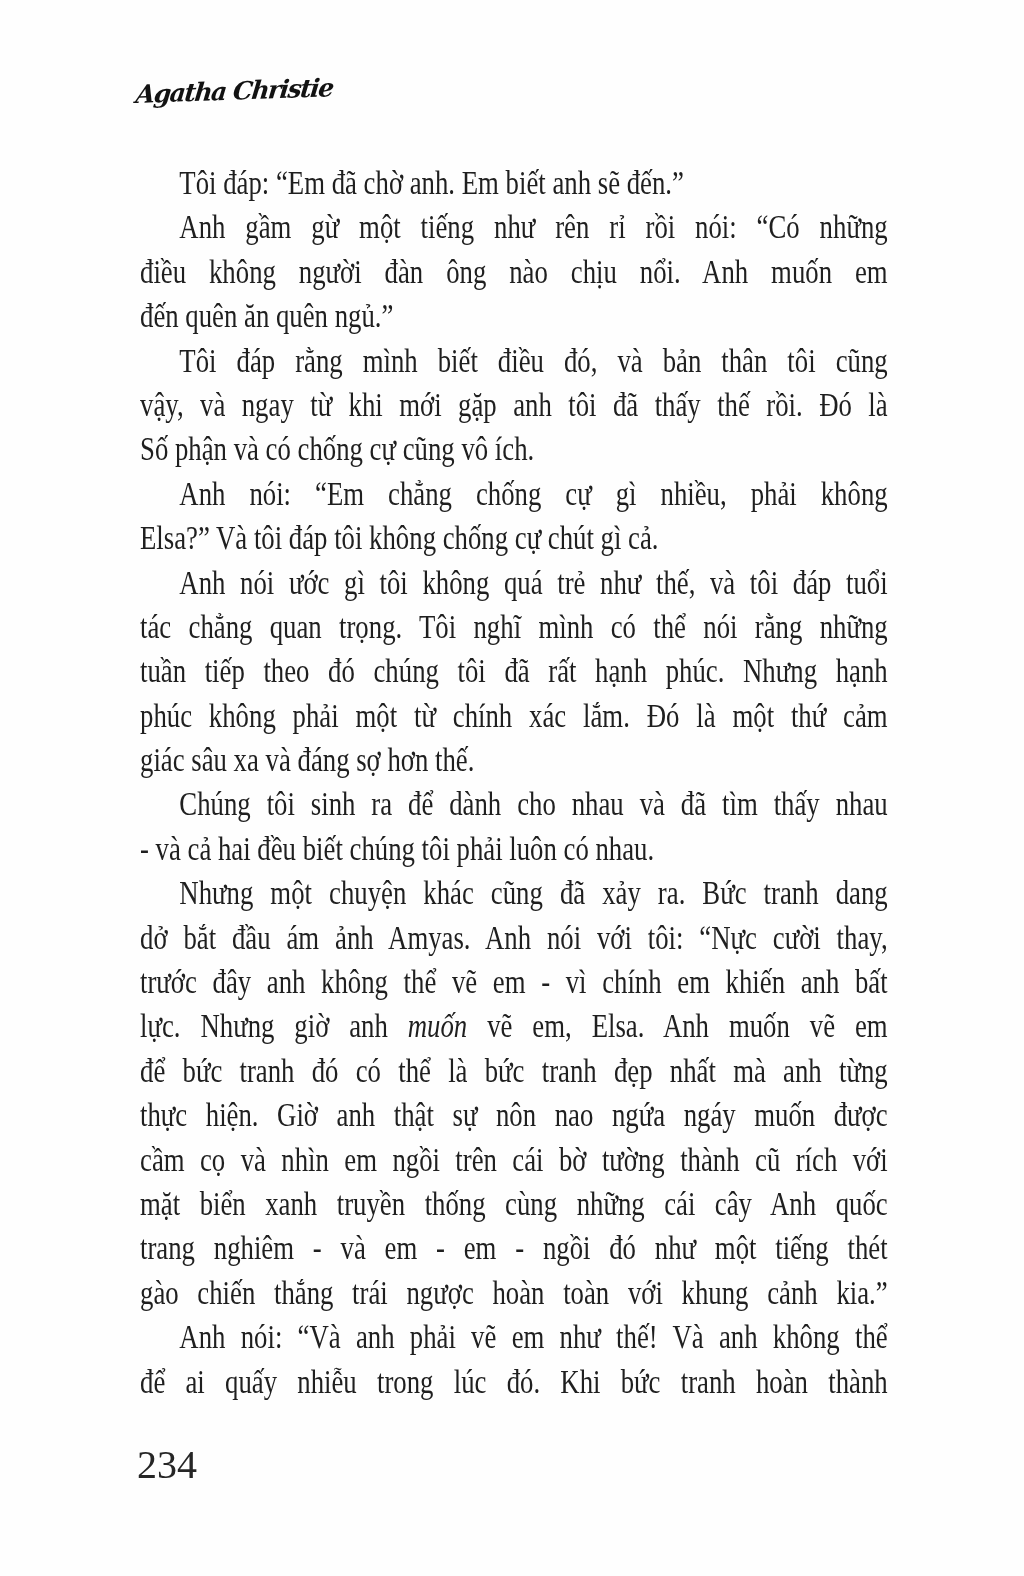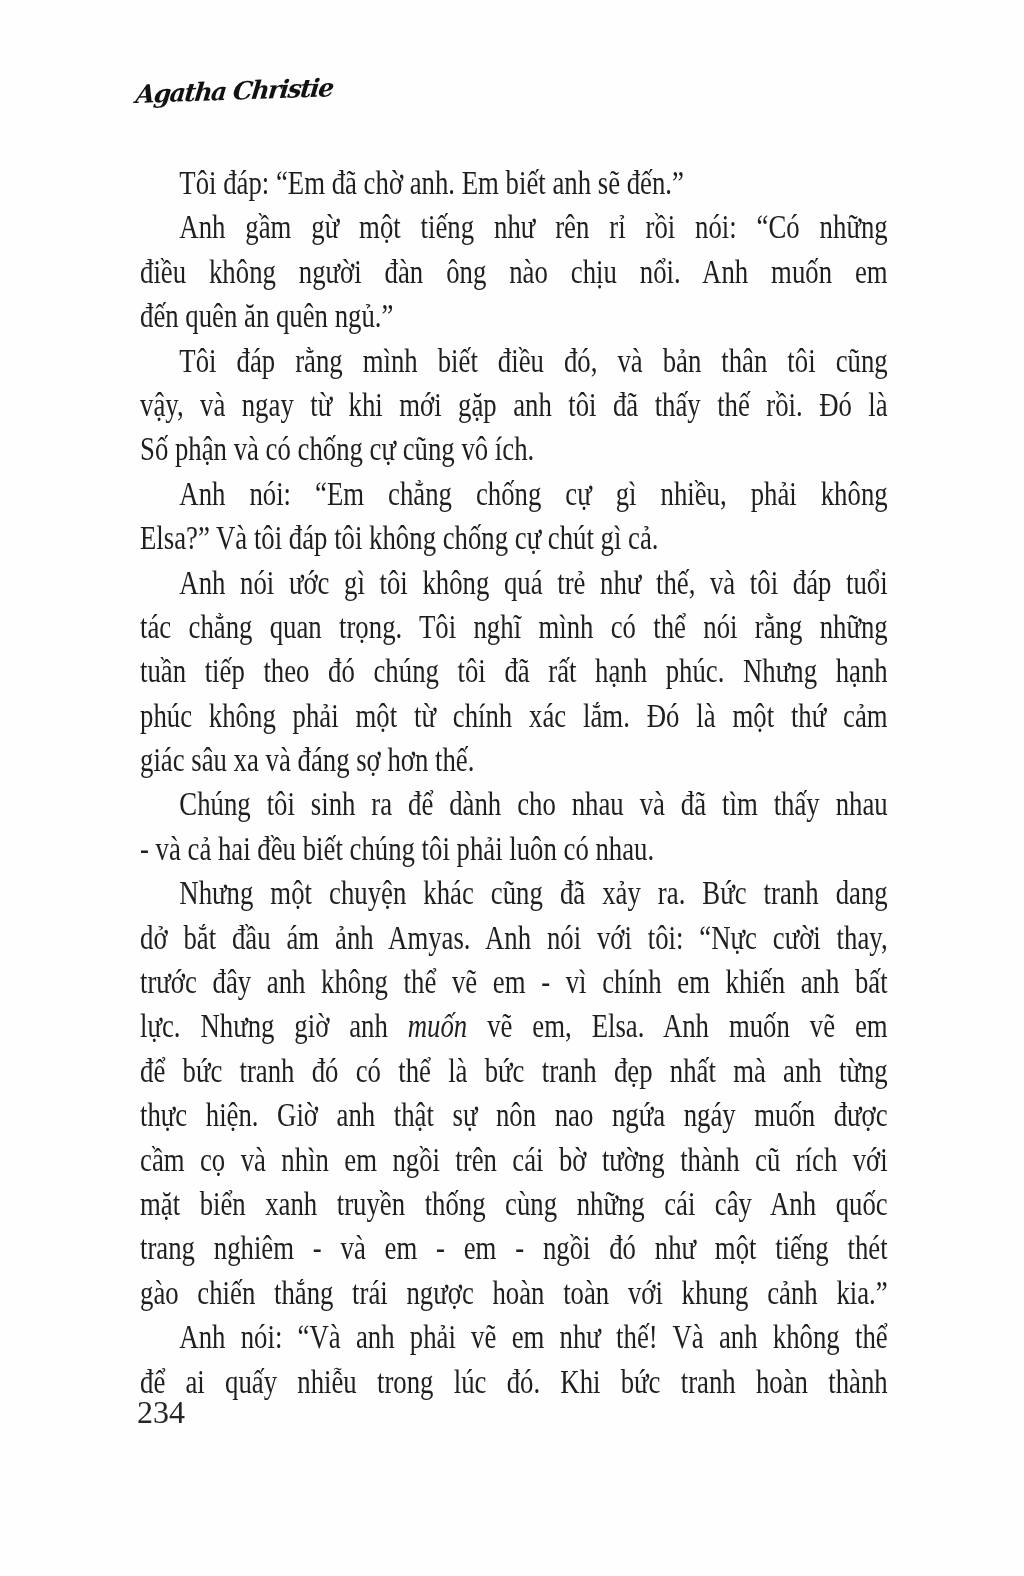--- a/index.html
+++ b/index.html
@@ -56,22 +56,22 @@
   }
   .line.indent {
     text-indent: 50px;
   }
   .line i {
     font-style: italic;
   }
   .pagenum {
     position: absolute;
     left: 137px;
-    top: 1394px;
-    font-size: 32px;
+    top: 1441px;
+    font-size: 40px;
     color: #262626;
   }
 </style>
 </head>
 <body>
 
 <div class="book-page">
   <div class="logo">Agatha Christie</div>
 
   <div class="text-block">

